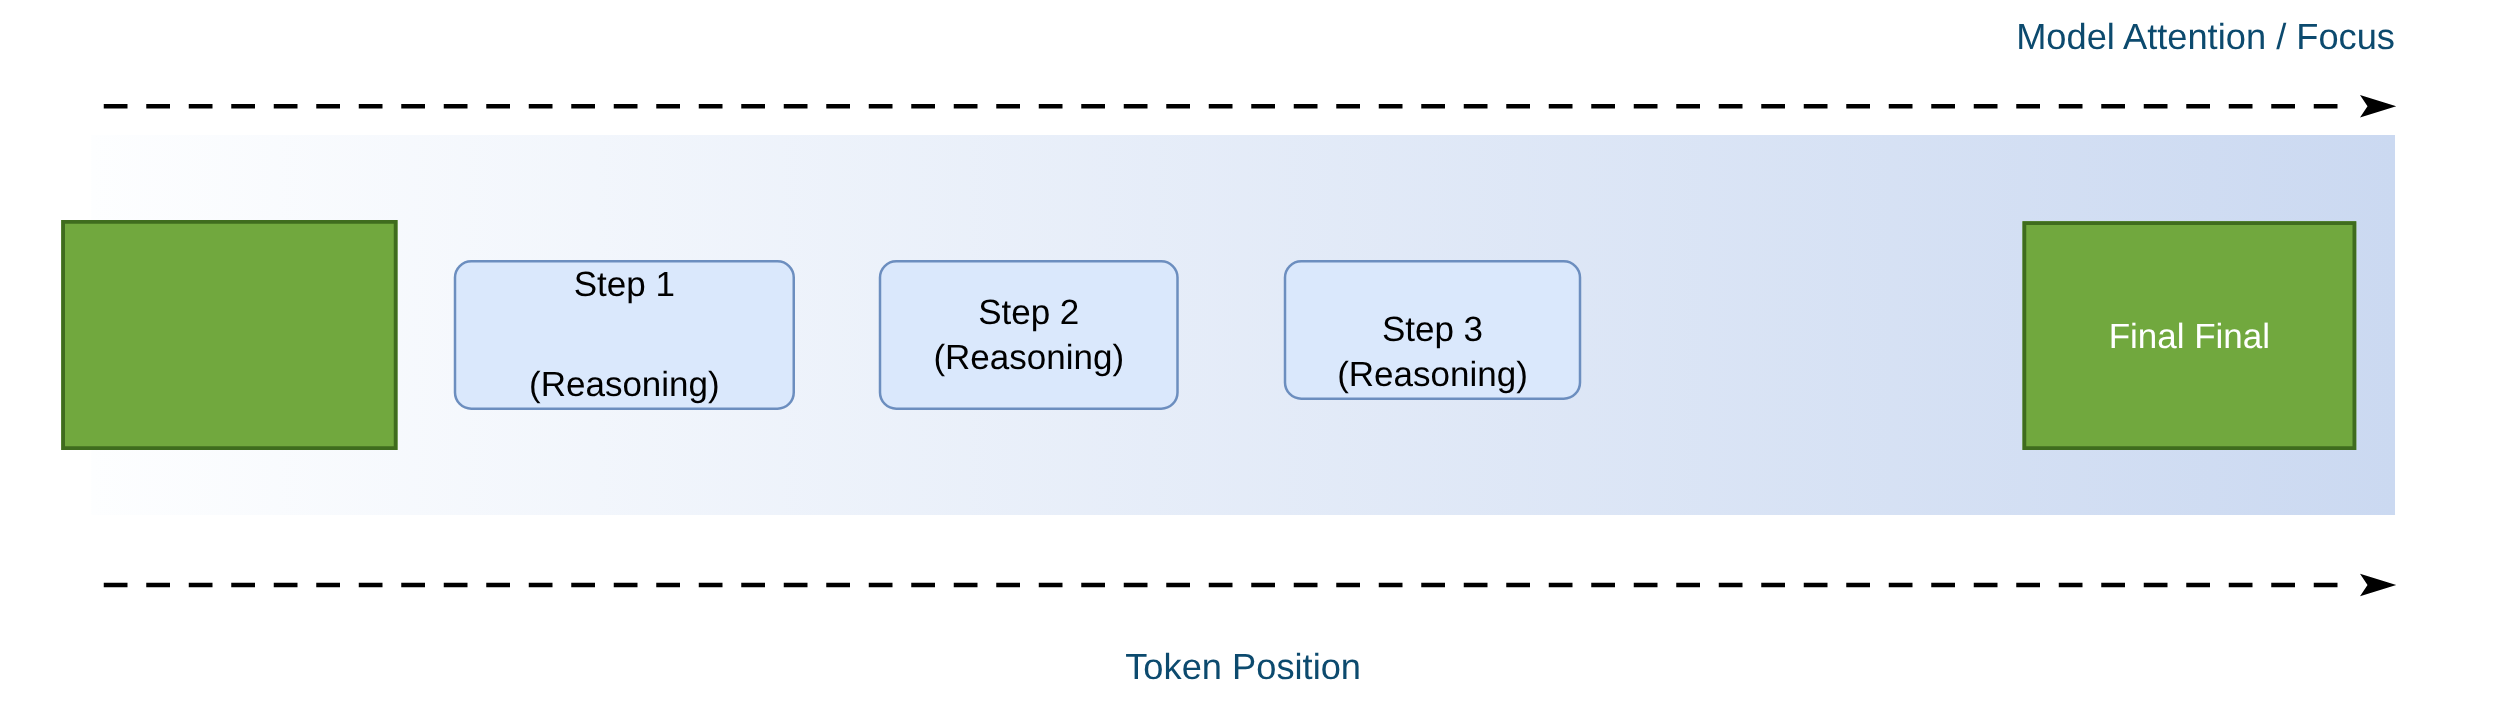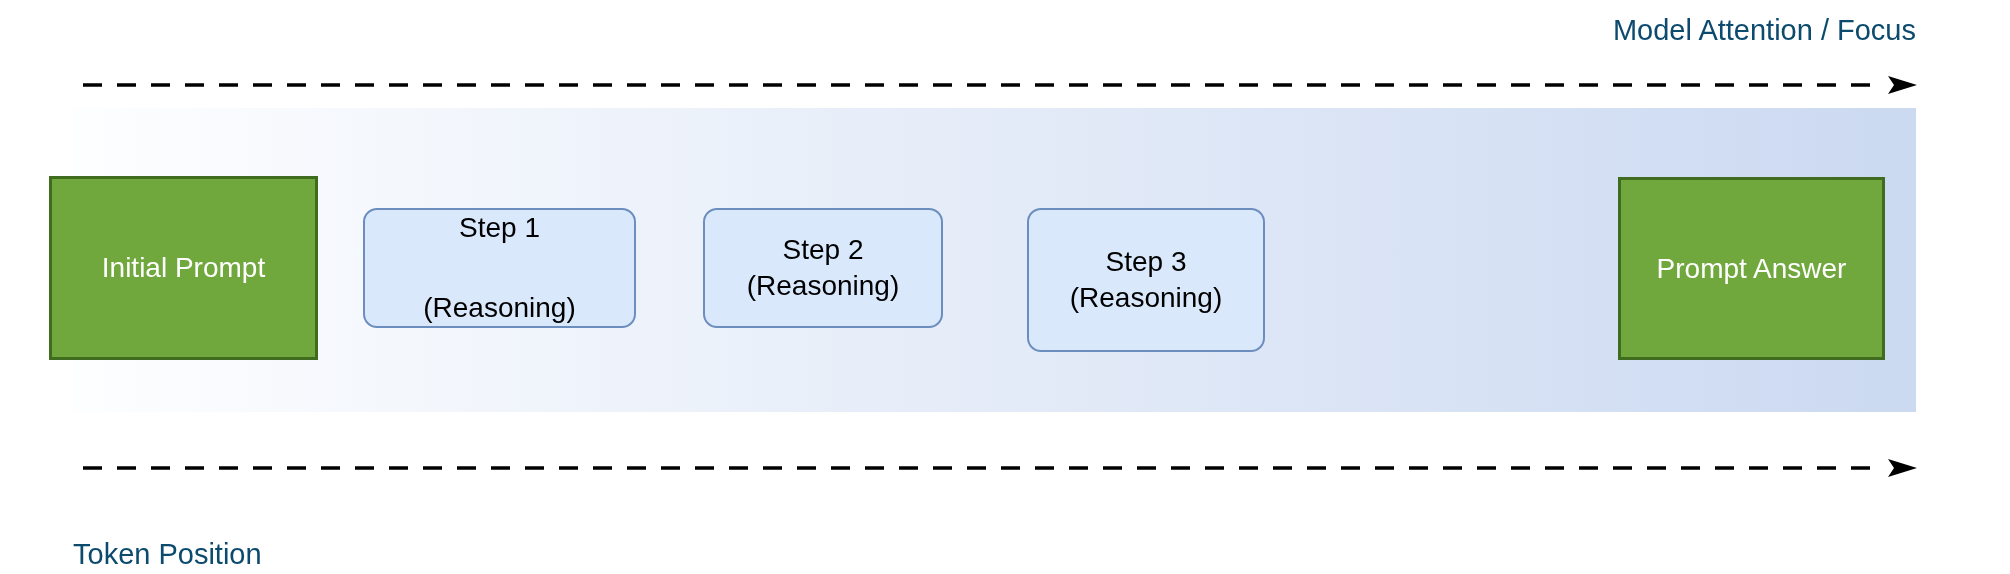--- a/index.html
+++ b/index.html
@@ -24,22 +24,21 @@
   }
   .axis-label.top {
     top: 13px;
     right: 94px;
     text-align: right;
   }
   .axis-label.bottom {
     top: 517px;
     left: 73px;
     width: 1843px;
-    text-align: left;
-    margin-top: 20px;
+    text-align: center;
   }
   .arrow-svg {
     position: absolute;
     left: 80px;
     width: 1845px;
     height: 30px;
   }
   .arrow-svg.top { top: 70px; }
   .arrow-svg.bottom { top: 453px; }
   .band {
@@ -75,60 +74,59 @@
     color: #000000;
     font-size: 28px;
     line-height: 36px;
   }
   .node .line { white-space: nowrap; }
   .node .line.gap-above { margin-top: 37px; }
 
   .node.initial { left: 49px;   top: 176px; width: 269px; height: 184px; }
   .node.step1   { left: 363px;  top: 208px; width: 273px; height: 120px; justify-content: space-between; }
   .node.step2   { left: 703px;  top: 208px; width: 240px; height: 120px; }
-  .node.step3   { left: 1027px; top: 208px; width: 238px; height: 144px; }
+  .node.step3   { left: 1027px; top: 208px; width: 238px; height: 112px; justify-content: flex-end; }
   .node.step4   { left: 1330px; top: 208px; width: 236px; height: 120px; }
   .node.final   { left: 1618px; top: 177px; width: 267px; height: 183px; }
 </style>
 </head>
 <body>
 
 <div class="stage">
 
   <div class="axis-label top">Model Attention / Focus</div>
 
   <svg class="arrow-svg top" viewBox="0 0 1845 30" aria-hidden="true">
     <line x1="3" y1="15" x2="1800" y2="15" stroke="#000000" stroke-width="3.5" stroke-dasharray="19 15"></line>
     <path d="M1837,15 L1808,6 L1814,15 L1808,24 Z" fill="#000000"></path>
   </svg>
 
   <div class="band"></div>
 
   <div class="node green initial">
-    <div class="line">Initial Prompt</div>
   </div>
 
   <div class="node blue step1">
     <div class="line">Step 1</div>
     <div class="line">(Reasoning)</div>
   </div>
 
   <div class="node blue step2">
     <div class="line">Step 2</div>
     <div class="line">(Reasoning)</div>
   </div>
 
   <div class="node blue step3">
     <div class="line">Step 3</div>
     <div class="line">(Reasoning)</div>
   </div>
 
 
   <div class="node green final">
-    <div class="line">Prompt Answer</div>
+    <div class="line">Final Final</div>
   </div>
 
   <svg class="arrow-svg bottom" viewBox="0 0 1845 30" aria-hidden="true">
     <line x1="3" y1="15" x2="1800" y2="15" stroke="#000000" stroke-width="3.5" stroke-dasharray="19 15"></line>
     <path d="M1837,15 L1808,6 L1814,15 L1808,24 Z" fill="#000000"></path>
   </svg>
 
   <div class="axis-label bottom">Token Position</div>
 
 </div>

